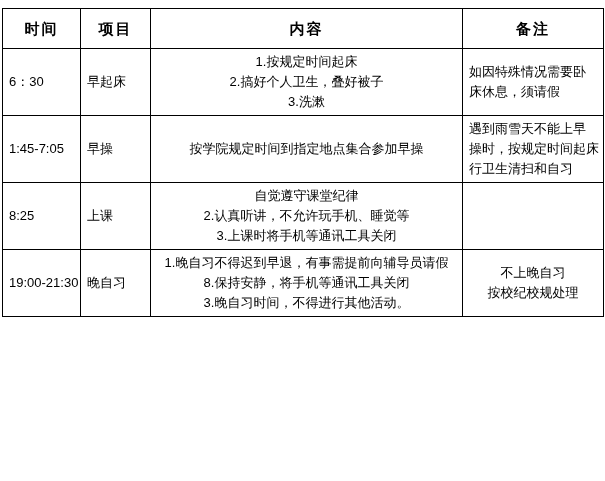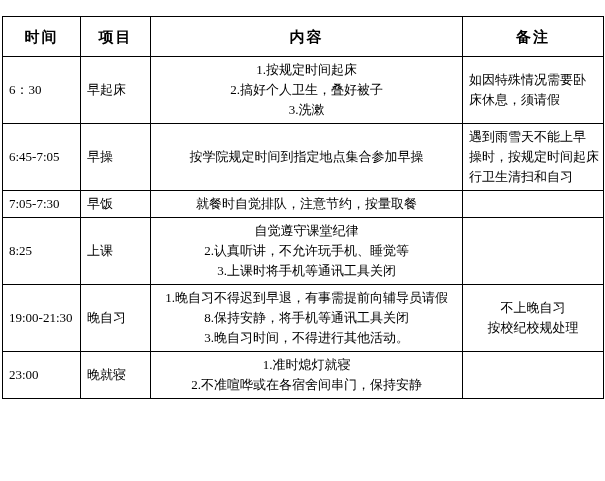--- a/index.html
+++ b/index.html
@@ -16,23 +16,22 @@
   }
   .sheet {
     width: 605px;
     height: 481px;
     position: relative;
     box-sizing: border-box;
   }
   table.schedule {
     border-collapse: collapse;
     width: 601px;
-    margin: 16px 0 0 2px;
+    margin: 8px 0 0 2px;
     table-layout: fixed;
-    font-family: Liberation Serif, serif;
   }
   table.schedule col.c-time { width: 78px; }
   table.schedule col.c-item { width: 70px; }
   table.schedule col.c-content { width: 312px; }
   table.schedule col.c-remark { width: 141px; }
 
   table.schedule th,
   table.schedule td {
     border: 1px solid #000000;
     vertical-align: middle;
@@ -112,46 +111,32 @@
             </span>
           </td>
           <td class="remark">
             <span class="lines">
               <span class="ln">如因特殊情况需要卧</span>
               <span class="ln">床休息，须请假</span>
             </span>
           </td>
         </tr>
         <tr>
-          <td class="time">6:45-7:05</td>
+          <td class="time">1:45-7:05</td>
           <td class="item">早操</td>
           <td class="content">
             <span class="lines">
               <span class="ln">按学院规定时间到指定地点集合参加早操</span>
             </span>
           </td>
           <td class="remark">
             <span class="lines">
               <span class="ln">遇到雨雪天不能上早</span>
               <span class="ln">操时，按规定时间起床</span>
               <span class="ln">行卫生清扫和自习</span>
-            </span>
-          </td>
-        </tr>
-        <tr>
-          <td class="time">7:05-7:30</td>
-          <td class="item">早饭</td>
-          <td class="content">
-            <span class="lines">
-              <span class="ln">就餐时自觉排队，注意节约，按量取餐</span>
-            </span>
-          </td>
-          <td class="remark">
-            <span class="lines">
-              <span class="empty"></span>
             </span>
           </td>
         </tr>
         <tr>
           <td class="time">8:25</td>
           <td class="item">上课</td>
           <td class="content">
             <span class="lines">
               <span class="ln">自觉遵守课堂纪律</span>
               <span class="ln">2.认真听讲，不允许玩手机、睡觉等</span>
@@ -174,30 +159,15 @@
               <span class="ln">3.晚自习时间，不得进行其他活动。</span>
             </span>
           </td>
           <td class="remark centered">
             <span class="lines">
               <span class="ln">不上晚自习</span>
               <span class="ln">按校纪校规处理</span>
             </span>
           </td>
         </tr>
-        <tr>
-          <td class="time">23:00</td>
-          <td class="item">晚就寝</td>
-          <td class="content">
-            <span class="lines">
-              <span class="ln">1.准时熄灯就寝</span>
-              <span class="ln">2.不准喧哗或在各宿舍间串门，保持安静</span>
-            </span>
-          </td>
-          <td class="remark">
-            <span class="lines">
-              <span class="empty"></span>
-            </span>
-          </td>
-        </tr>
       </tbody>
   </table>
 </div>
 
 </body></html>

